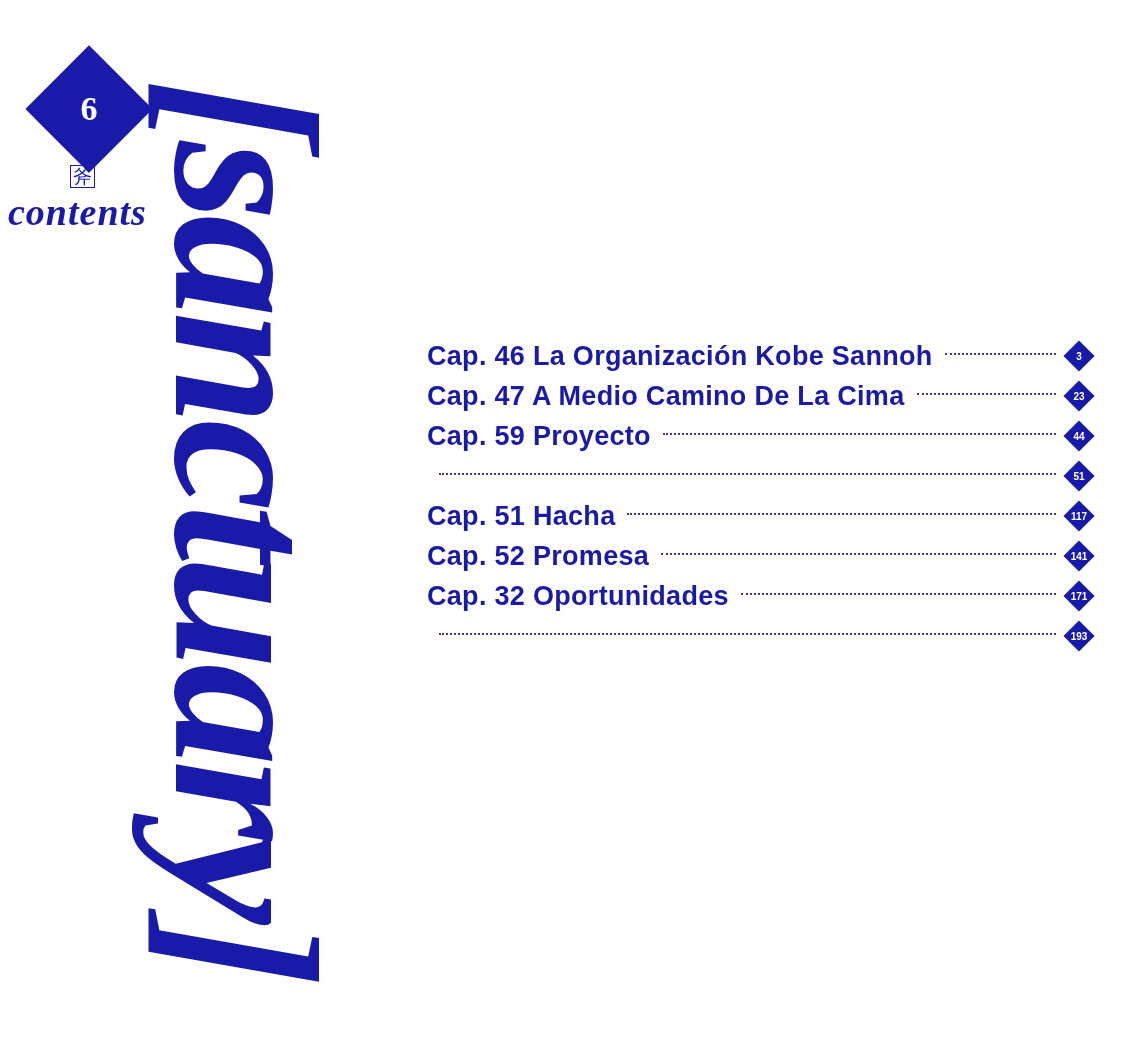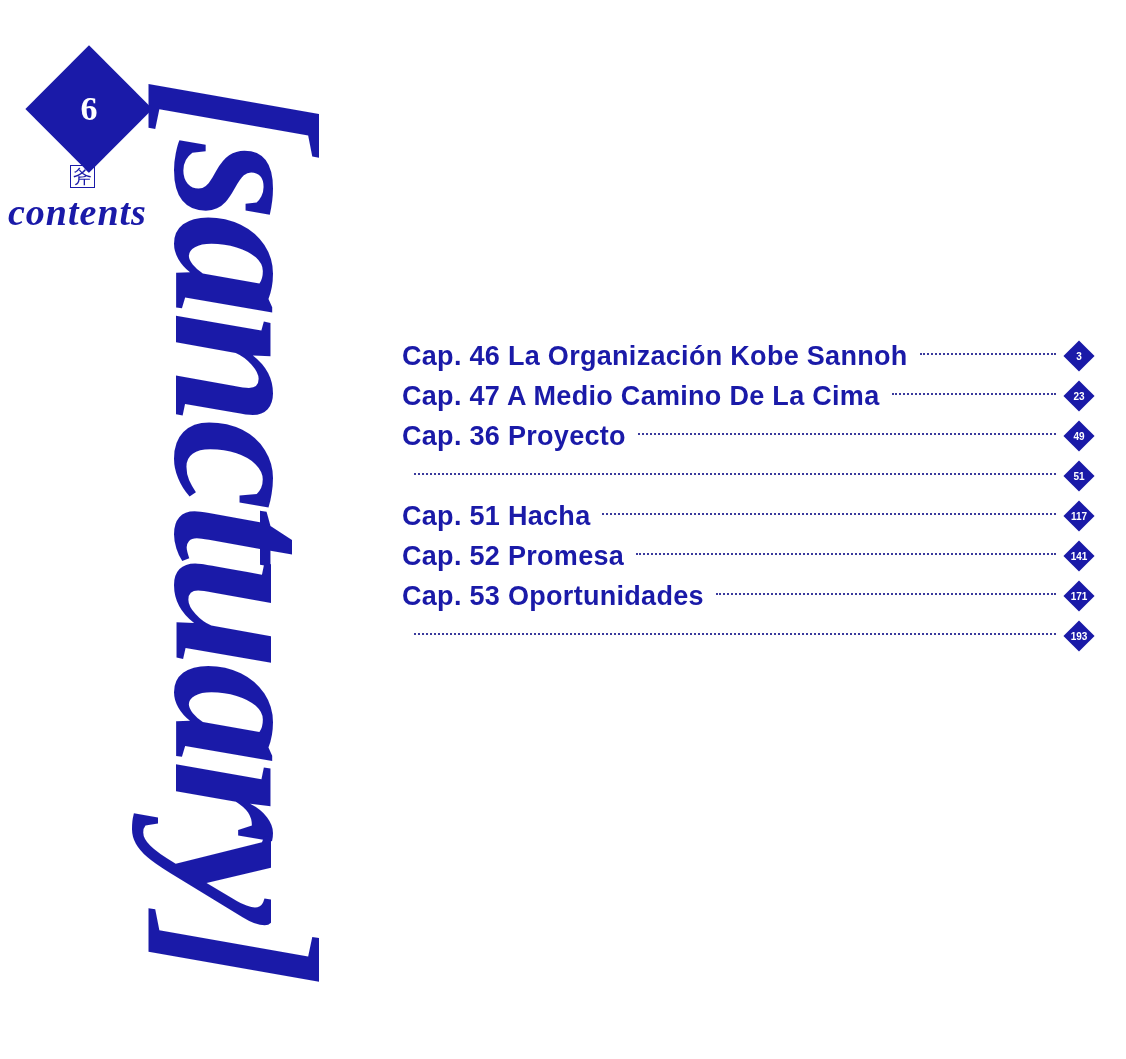--- a/index.html
+++ b/index.html
@@ -90,20 +90,21 @@
   .toc {
     position: absolute;
     left: 402px;
     top: 336px;
     width: 690px;
   }
   .toc-row {
     display: flex;
     align-items: center;
     height: 40px;
+    margin-left: 25px;
   }
   .toc-label {
     color: #1a1aa8;
     font-family: "Liberation Sans", sans-serif;
     font-weight: bold;
     font-size: 27px;
     letter-spacing: 0.3px;
     white-space: nowrap;
     flex: 0 0 auto;
   }
@@ -170,25 +171,25 @@
   <div class="toc-row">
     <span class="toc-label">Cap. 47 A Medio Camino De La Cima</span>
     <span class="toc-dots"></span>
     <span class="page-badge">
       <span class="dia"></span>
       <span class="num">23</span>
     </span>
   </div>
 
   <div class="toc-row">
-    <span class="toc-label">Cap. 36 Proyecto</span>
-    <span class="toc-dots"></span>
-    <span class="page-badge">
-      <span class="dia"></span>
-      <span class="num">49</span>
+    <span class="toc-label">Cap. 59 Proyecto</span>
+    <span class="toc-dots"></span>
+    <span class="page-badge">
+      <span class="dia"></span>
+      <span class="num">44</span>
     </span>
   </div>
 
   <div class="toc-row">
     <span class="toc-dots"></span>
     <span class="page-badge">
       <span class="dia"></span>
       <span class="num">51</span>
     </span>
   </div>
@@ -206,21 +207,21 @@
   <div class="toc-row">
     <span class="toc-label">Cap. 52 Promesa</span>
     <span class="toc-dots"></span>
     <span class="page-badge">
       <span class="dia"></span>
       <span class="num">141</span>
     </span>
   </div>
 
   <div class="toc-row">
-    <span class="toc-label">Cap. 53 Oportunidades</span>
+    <span class="toc-label">Cap. 32 Oportunidades</span>
     <span class="toc-dots"></span>
     <span class="page-badge">
       <span class="dia"></span>
       <span class="num">171</span>
     </span>
   </div>
 
   <div class="toc-row">
     <span class="toc-dots"></span>
     <span class="page-badge">

